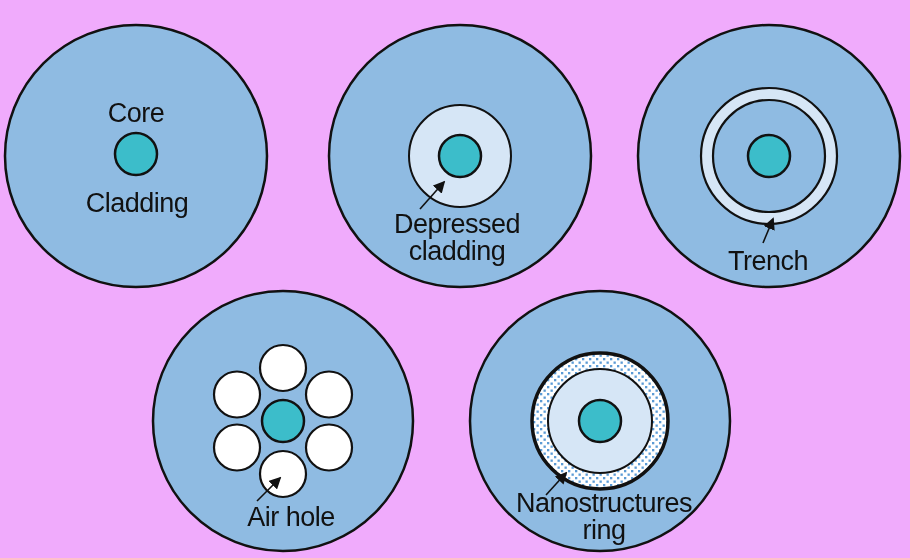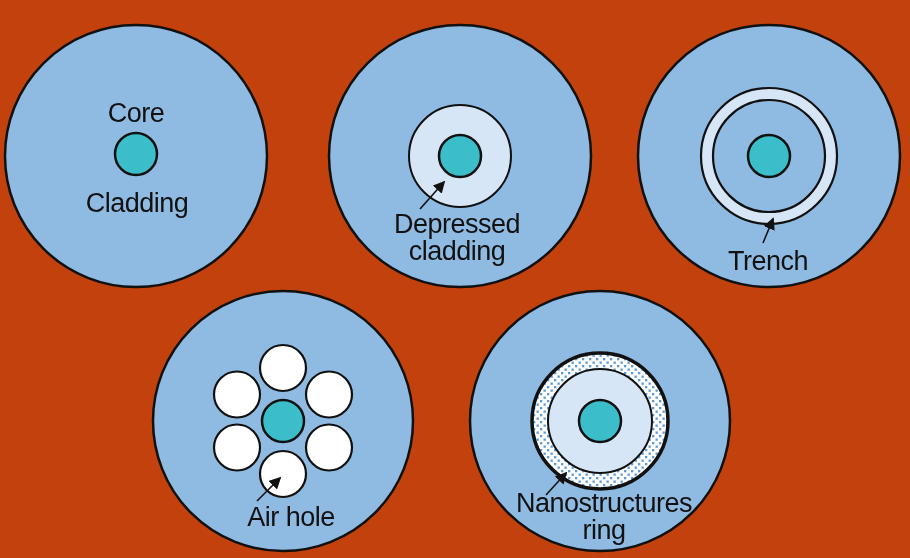--- a/index.html
+++ b/index.html
@@ -7,21 +7,21 @@
     padding: 0;
     background: #ffffff;
     width: 910px;
     height: 558px;
     overflow: hidden;
   }
   .stage {
     position: relative;
     width: 910px;
     height: 558px;
-    background: #c2410c;
+    background: #f0abfc;
   }
   svg { display: block; }
   .lbl {
     font-family: "Liberation Sans", sans-serif;
     font-size: 27px;
     letter-spacing: -0.5px;
     fill: #111111;
   }
   .ring-stroke { stroke: #111111; }
 </style>

